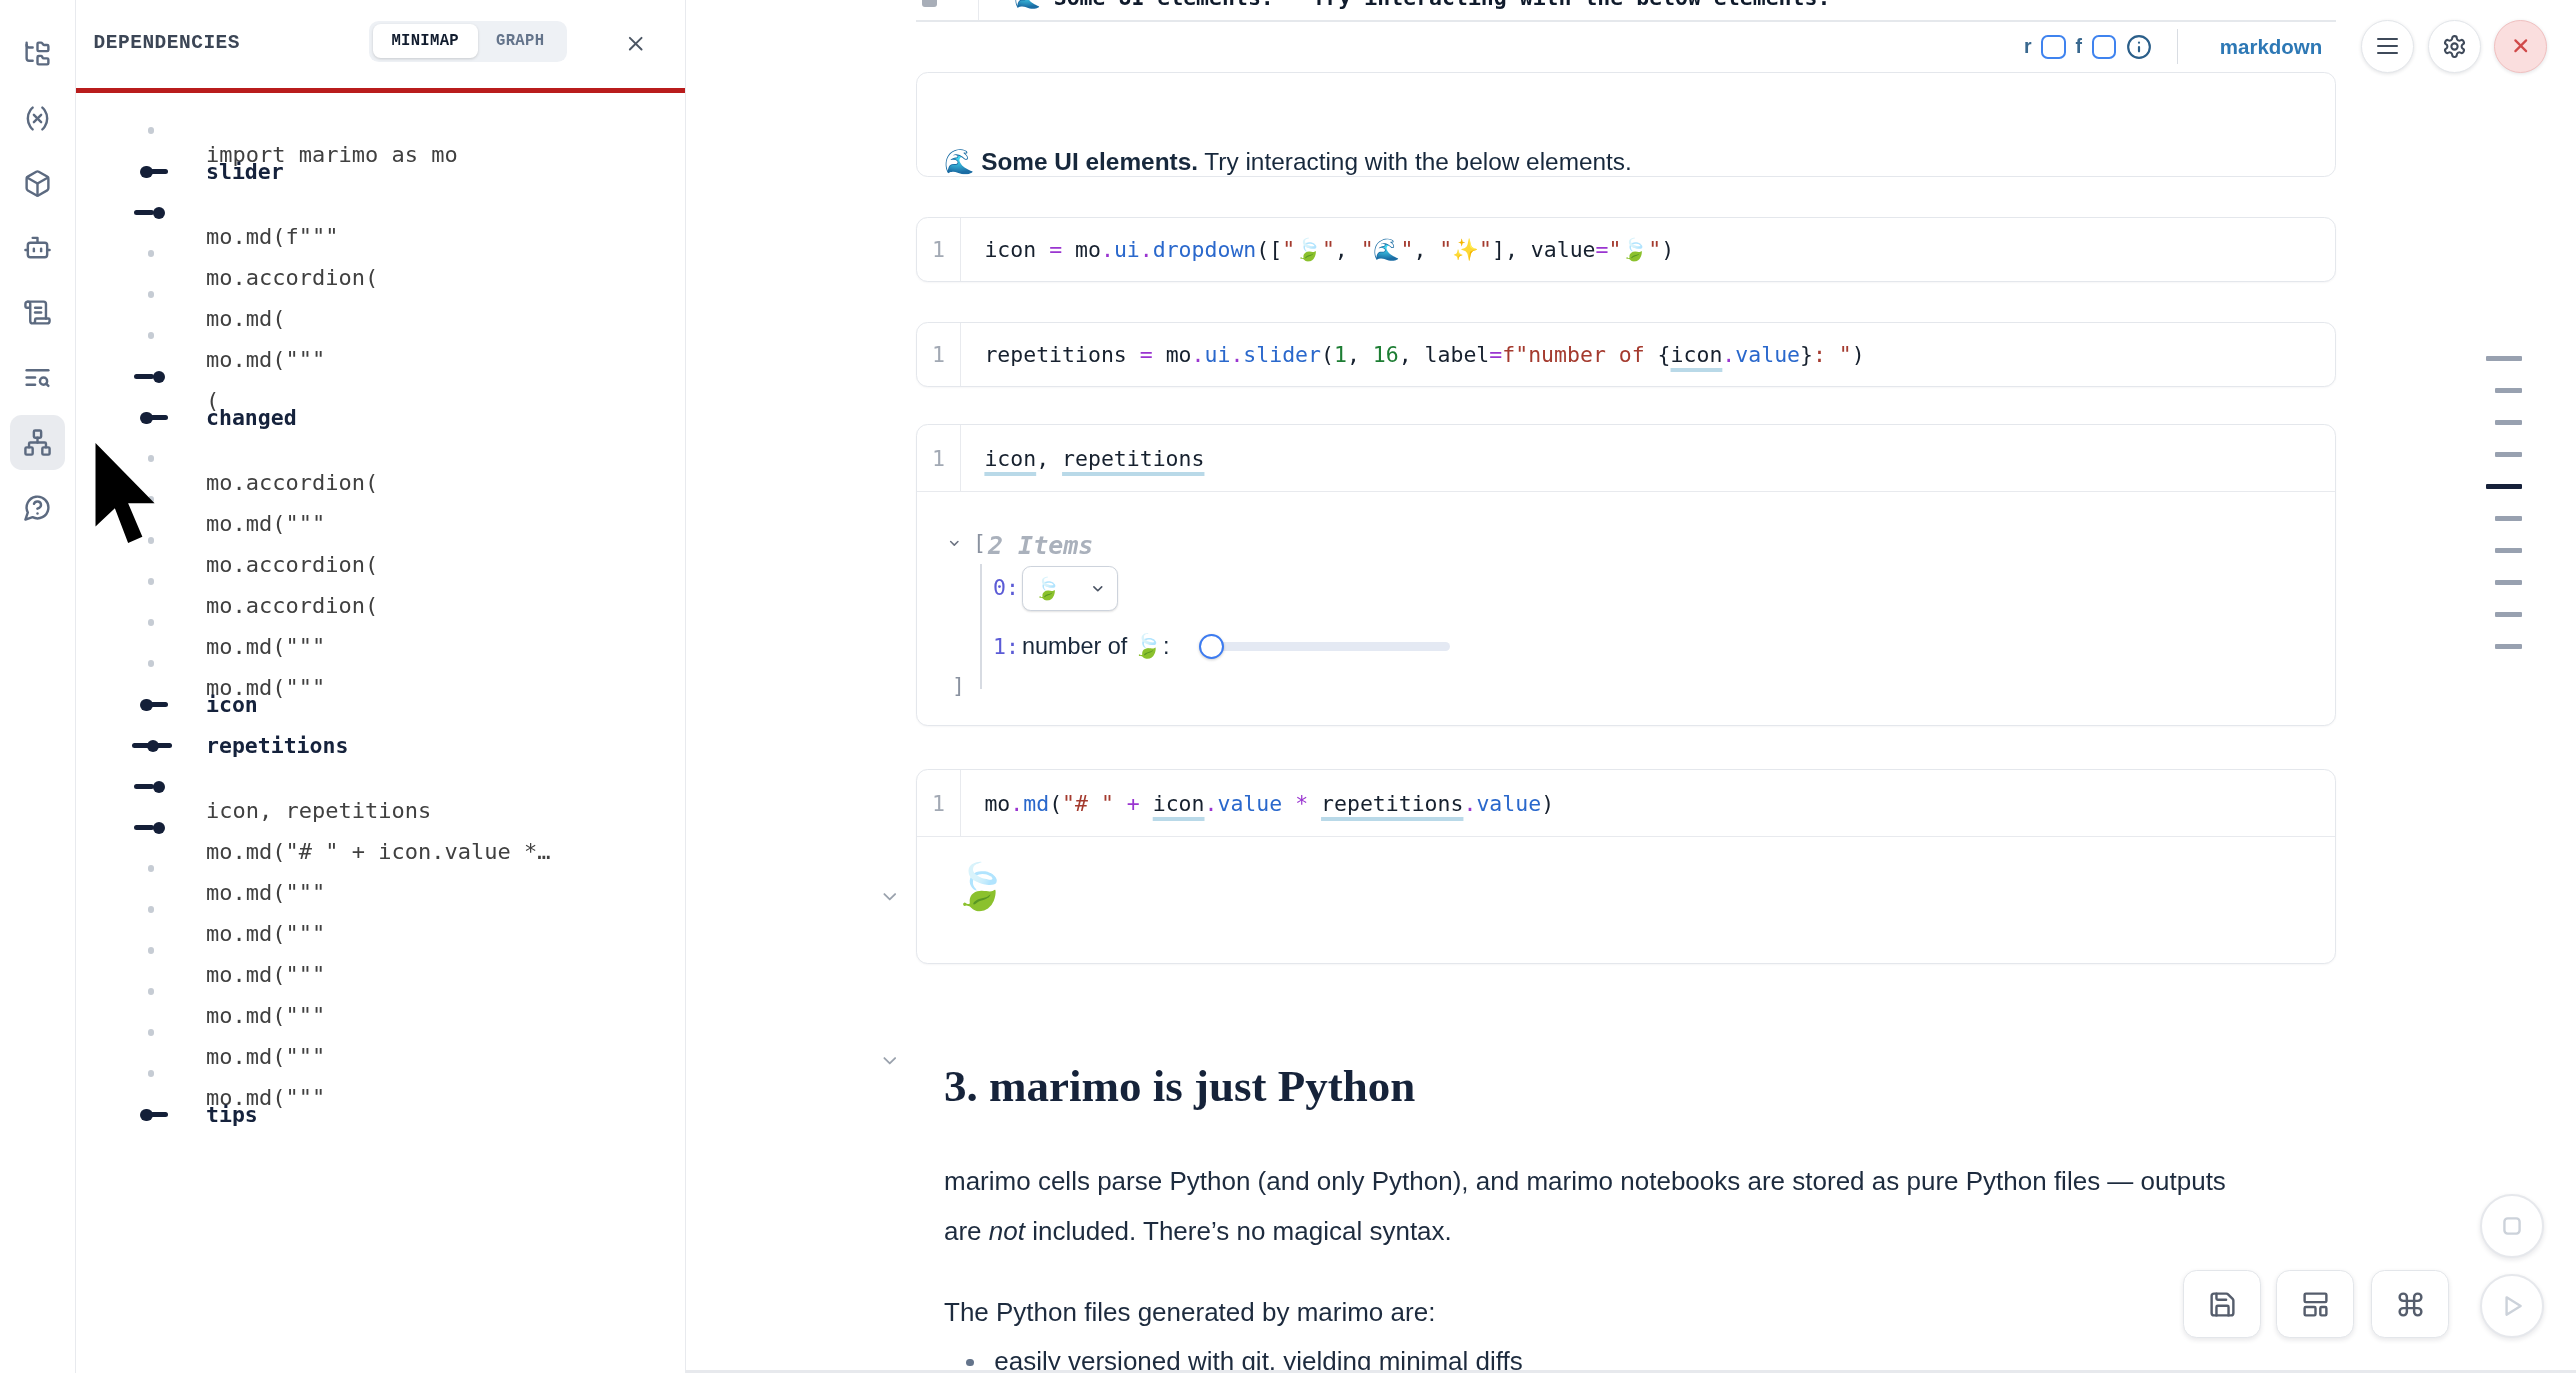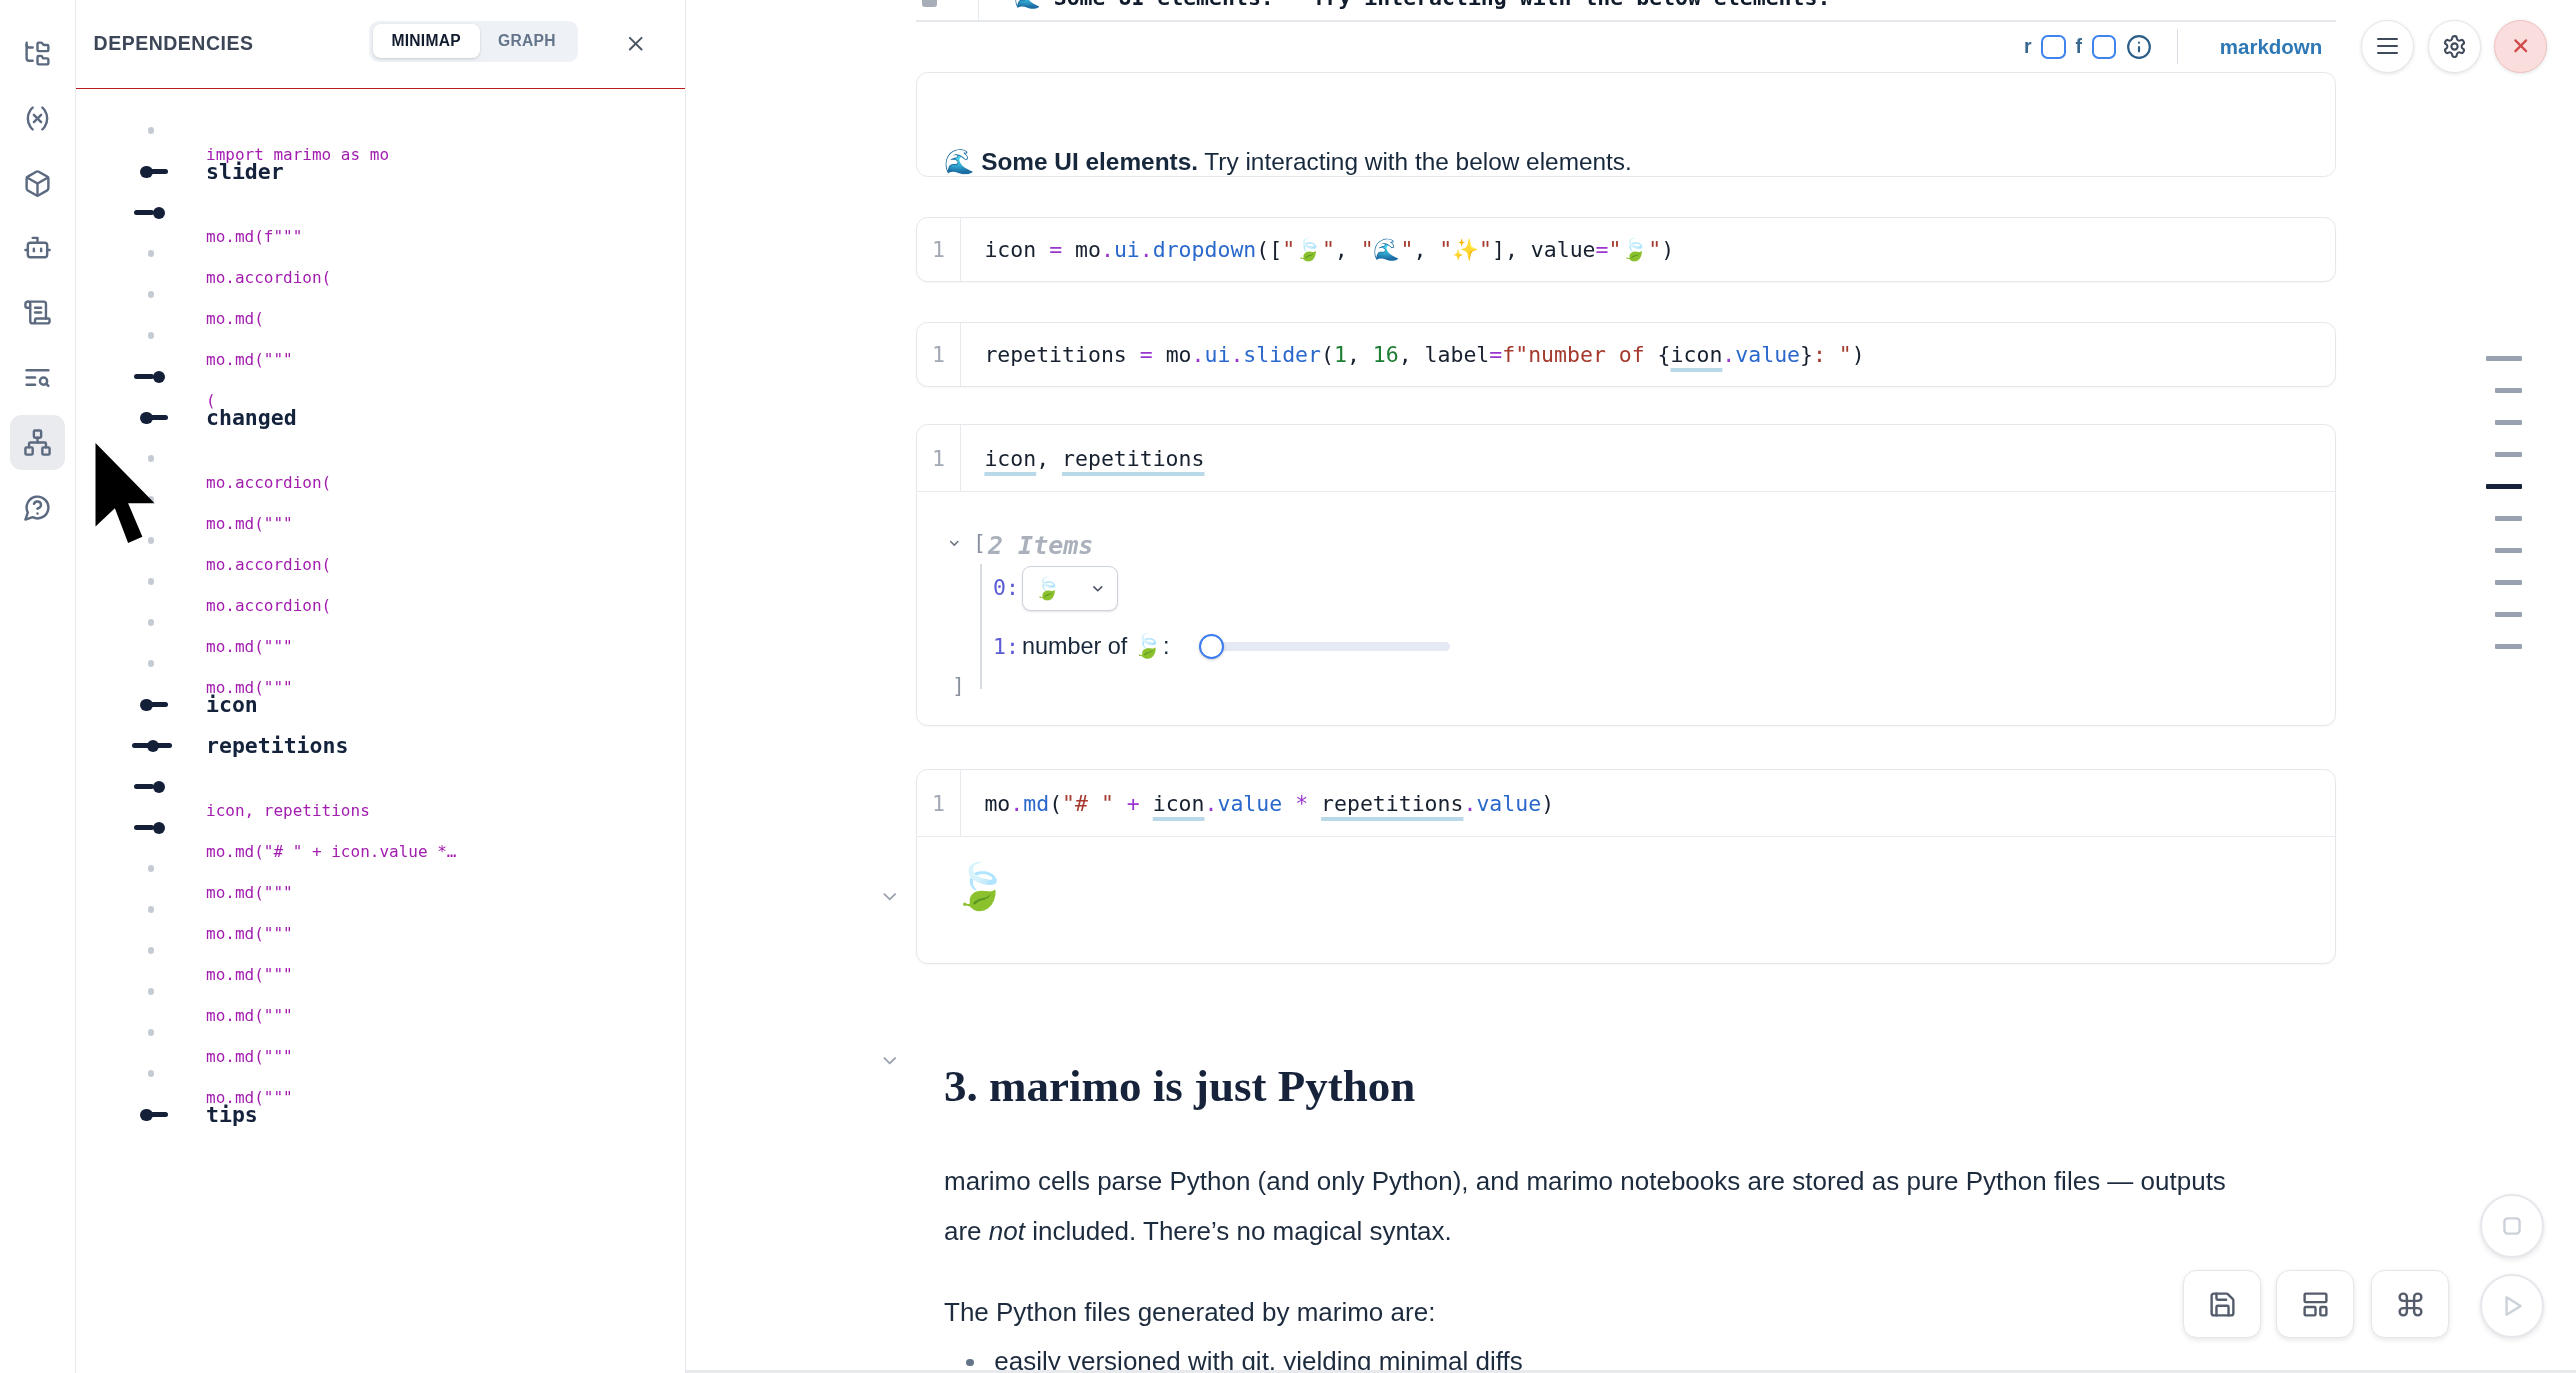--- a/index.html
+++ b/index.html
@@ -11,39 +11,39 @@
   #sidebar{position:absolute;left:0;top:0;width:76px;height:1374px;background:#fff;
     border-right:1px solid #e8eaee;display:flex;flex-direction:column;align-items:center;
     padding-top:26px;gap:9.8px;box-sizing:border-box;z-index:5;}
   .sb-btn{width:55px;height:55px;border-radius:11.7px;display:flex;align-items:center;justify-content:center;flex:none;}
   .sb-btn.active{background:#e9ebef;}
   .sb-btn svg{width:29px;height:29px;stroke:#5c6a80;fill:none;stroke-width:2;stroke-linecap:round;stroke-linejoin:round;}
 
   
   #panel{position:absolute;left:76px;top:0;width:610px;height:1374px;background:#fff;
     border-right:1px solid #e8eaee;box-sizing:border-box;z-index:4;}
-  #panel-header{position:relative;height:88px;border-bottom:1px solid #b91c1c;}
+  #panel-header{position:relative;height:88px;border-bottom:5px solid #b91c1c;font-family:Liberation Mono, monospace;}
   #panel-title{position:absolute;left:17.6px;top:32px;font-size:19.5px;font-weight:700;color:#3c4656;letter-spacing:0.5px;}
   #tabs{position:absolute;left:293px;top:20.5px;display:flex;background:#eef1f5;border-radius:9.8px;padding:3.9px;}
   .tab{padding:7.8px 18.5px;font-size:15.6px;font-weight:700;color:#64748b;border-radius:7.8px;letter-spacing:0.3px;}
   .tab.active{background:#fff;color:#111c2e;box-shadow:0 1px 2.9px rgba(0,0,0,.16);}
   #panel-close{position:absolute;left:546px;top:30px;width:27px;height:27px;display:flex;align-items:center;justify-content:center;}
   #panel-close svg{width:23.4px;height:23.4px;stroke:#4b5563;stroke-width:2;fill:none;stroke-linecap:round;}
   #mm-list{position:absolute;left:0;top:88px;right:1px;bottom:0;padding-top:22.4px;overflow:hidden;}
   .mm-row{height:41px;display:flex;align-items:center;padding-left:60px;}
   .mk{width:45px;height:15.6px;position:relative;flex:none;}
   .mk-dot::before{content:"";position:absolute;left:11.7px;top:4.4px;width:6.8px;height:6.8px;border-radius:50%;background:#c6ccd4;}
   .mk-out::before{content:"";position:absolute;left:3.9px;top:1.5px;width:12.7px;height:12.7px;border-radius:50%;background:#141f38;}
   .mk-out::after{content:"";position:absolute;left:13.7px;top:5.4px;width:18.5px;height:4.9px;border-radius:2.9px;background:#141f38;}
   .mk-in::before{content:"";position:absolute;left:16.6px;top:1.5px;width:12.7px;height:12.7px;border-radius:50%;background:#141f38;}
   .mk-in::after{content:"";position:absolute;left:-2px;top:5.4px;width:19.5px;height:4.9px;border-radius:2.9px;background:#141f38;}
   .mk-both::before{content:"";position:absolute;left:10.7px;top:1.5px;width:12.7px;height:12.7px;border-radius:50%;background:#141f38;}
   .mk-both::after{content:"";position:absolute;left:-3.9px;top:5.4px;width:40px;height:4.9px;border-radius:2.9px;background:#141f38;}
   .mm-label{margin-left:25px;font-family:"DejaVu Sans Mono",monospace;white-space:pre;}
-  .muted .mm-label{color:#a21caf;font-size:16px;margin-top:48px;}
+  .muted .mm-label{color:#404040;font-size:22px;margin-top:48px;}
   .defined .mm-label{color:#15223c;font-size:21.5px;font-weight:700;}
 
   
   #cursor{position:absolute;left:72px;top:441px;z-index:50;}
 
   
   #main{position:absolute;left:686px;top:0;right:0;height:1374px;}
   .cell{position:absolute;left:230px;width:1420px;border:1.5px solid #e4e7ec;border-radius:11.7px;
     background:#fff;box-sizing:border-box;box-shadow:0 1px 2px rgba(16,24,40,.04);}
   .editor{display:flex;align-items:center;height:100%;}

